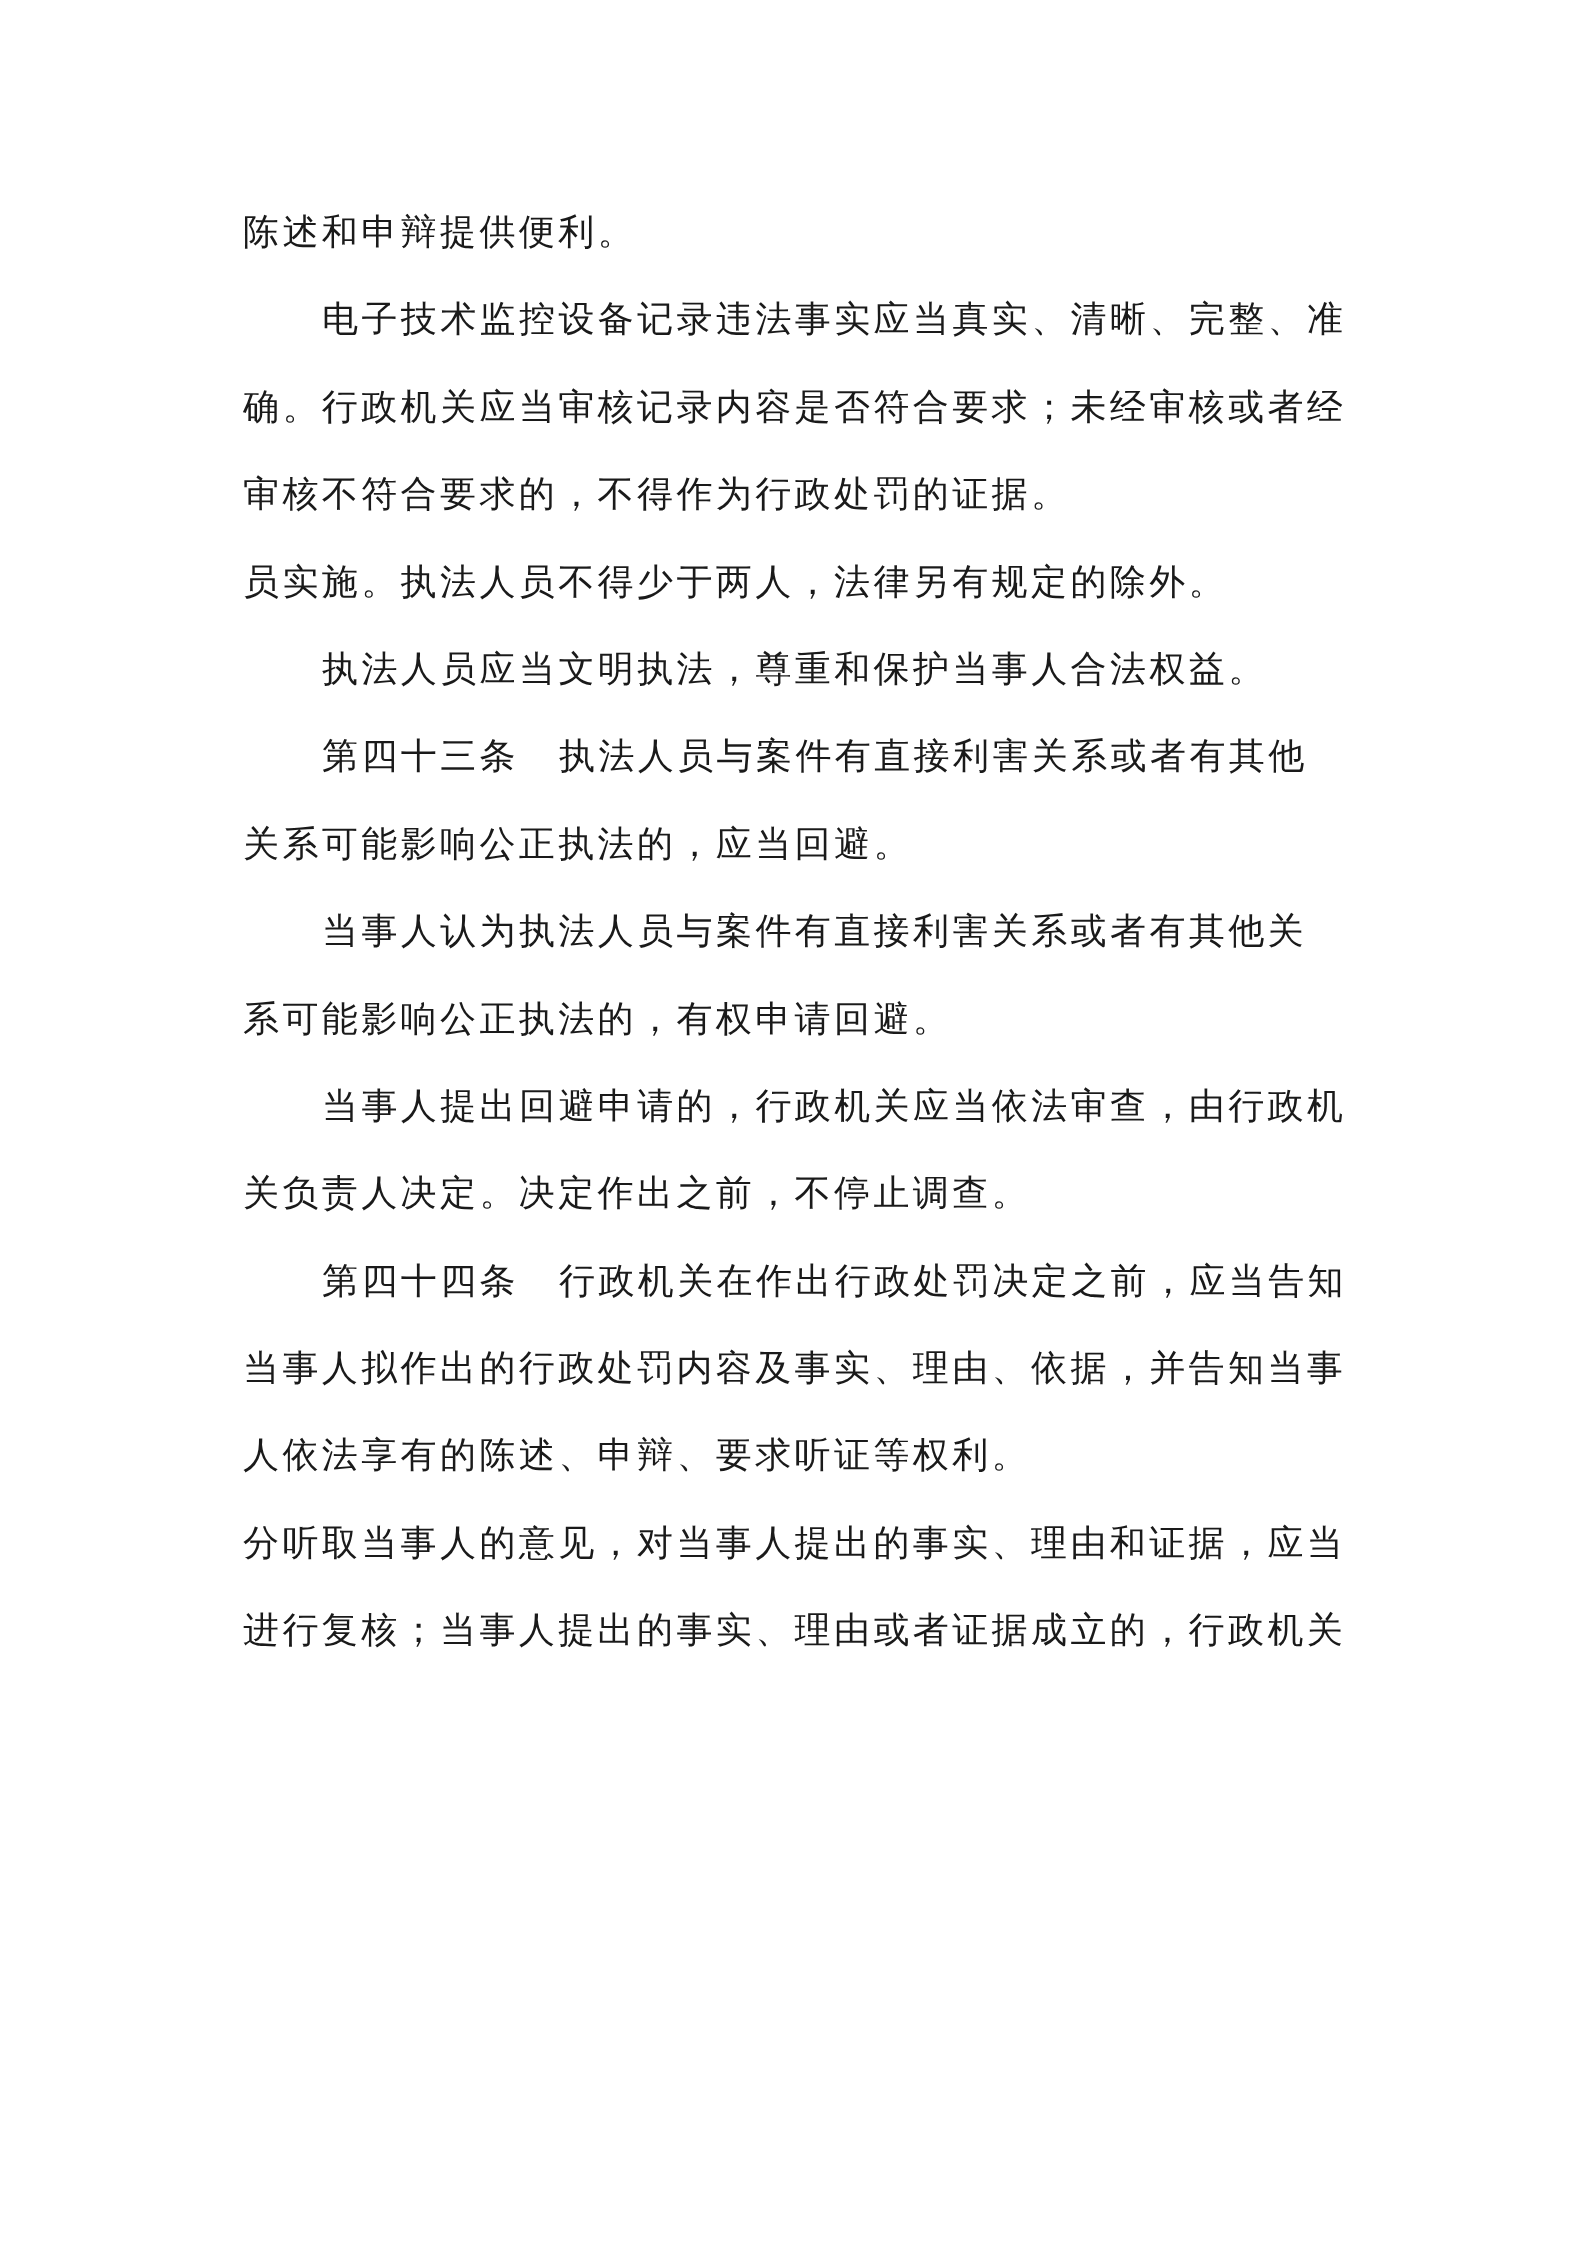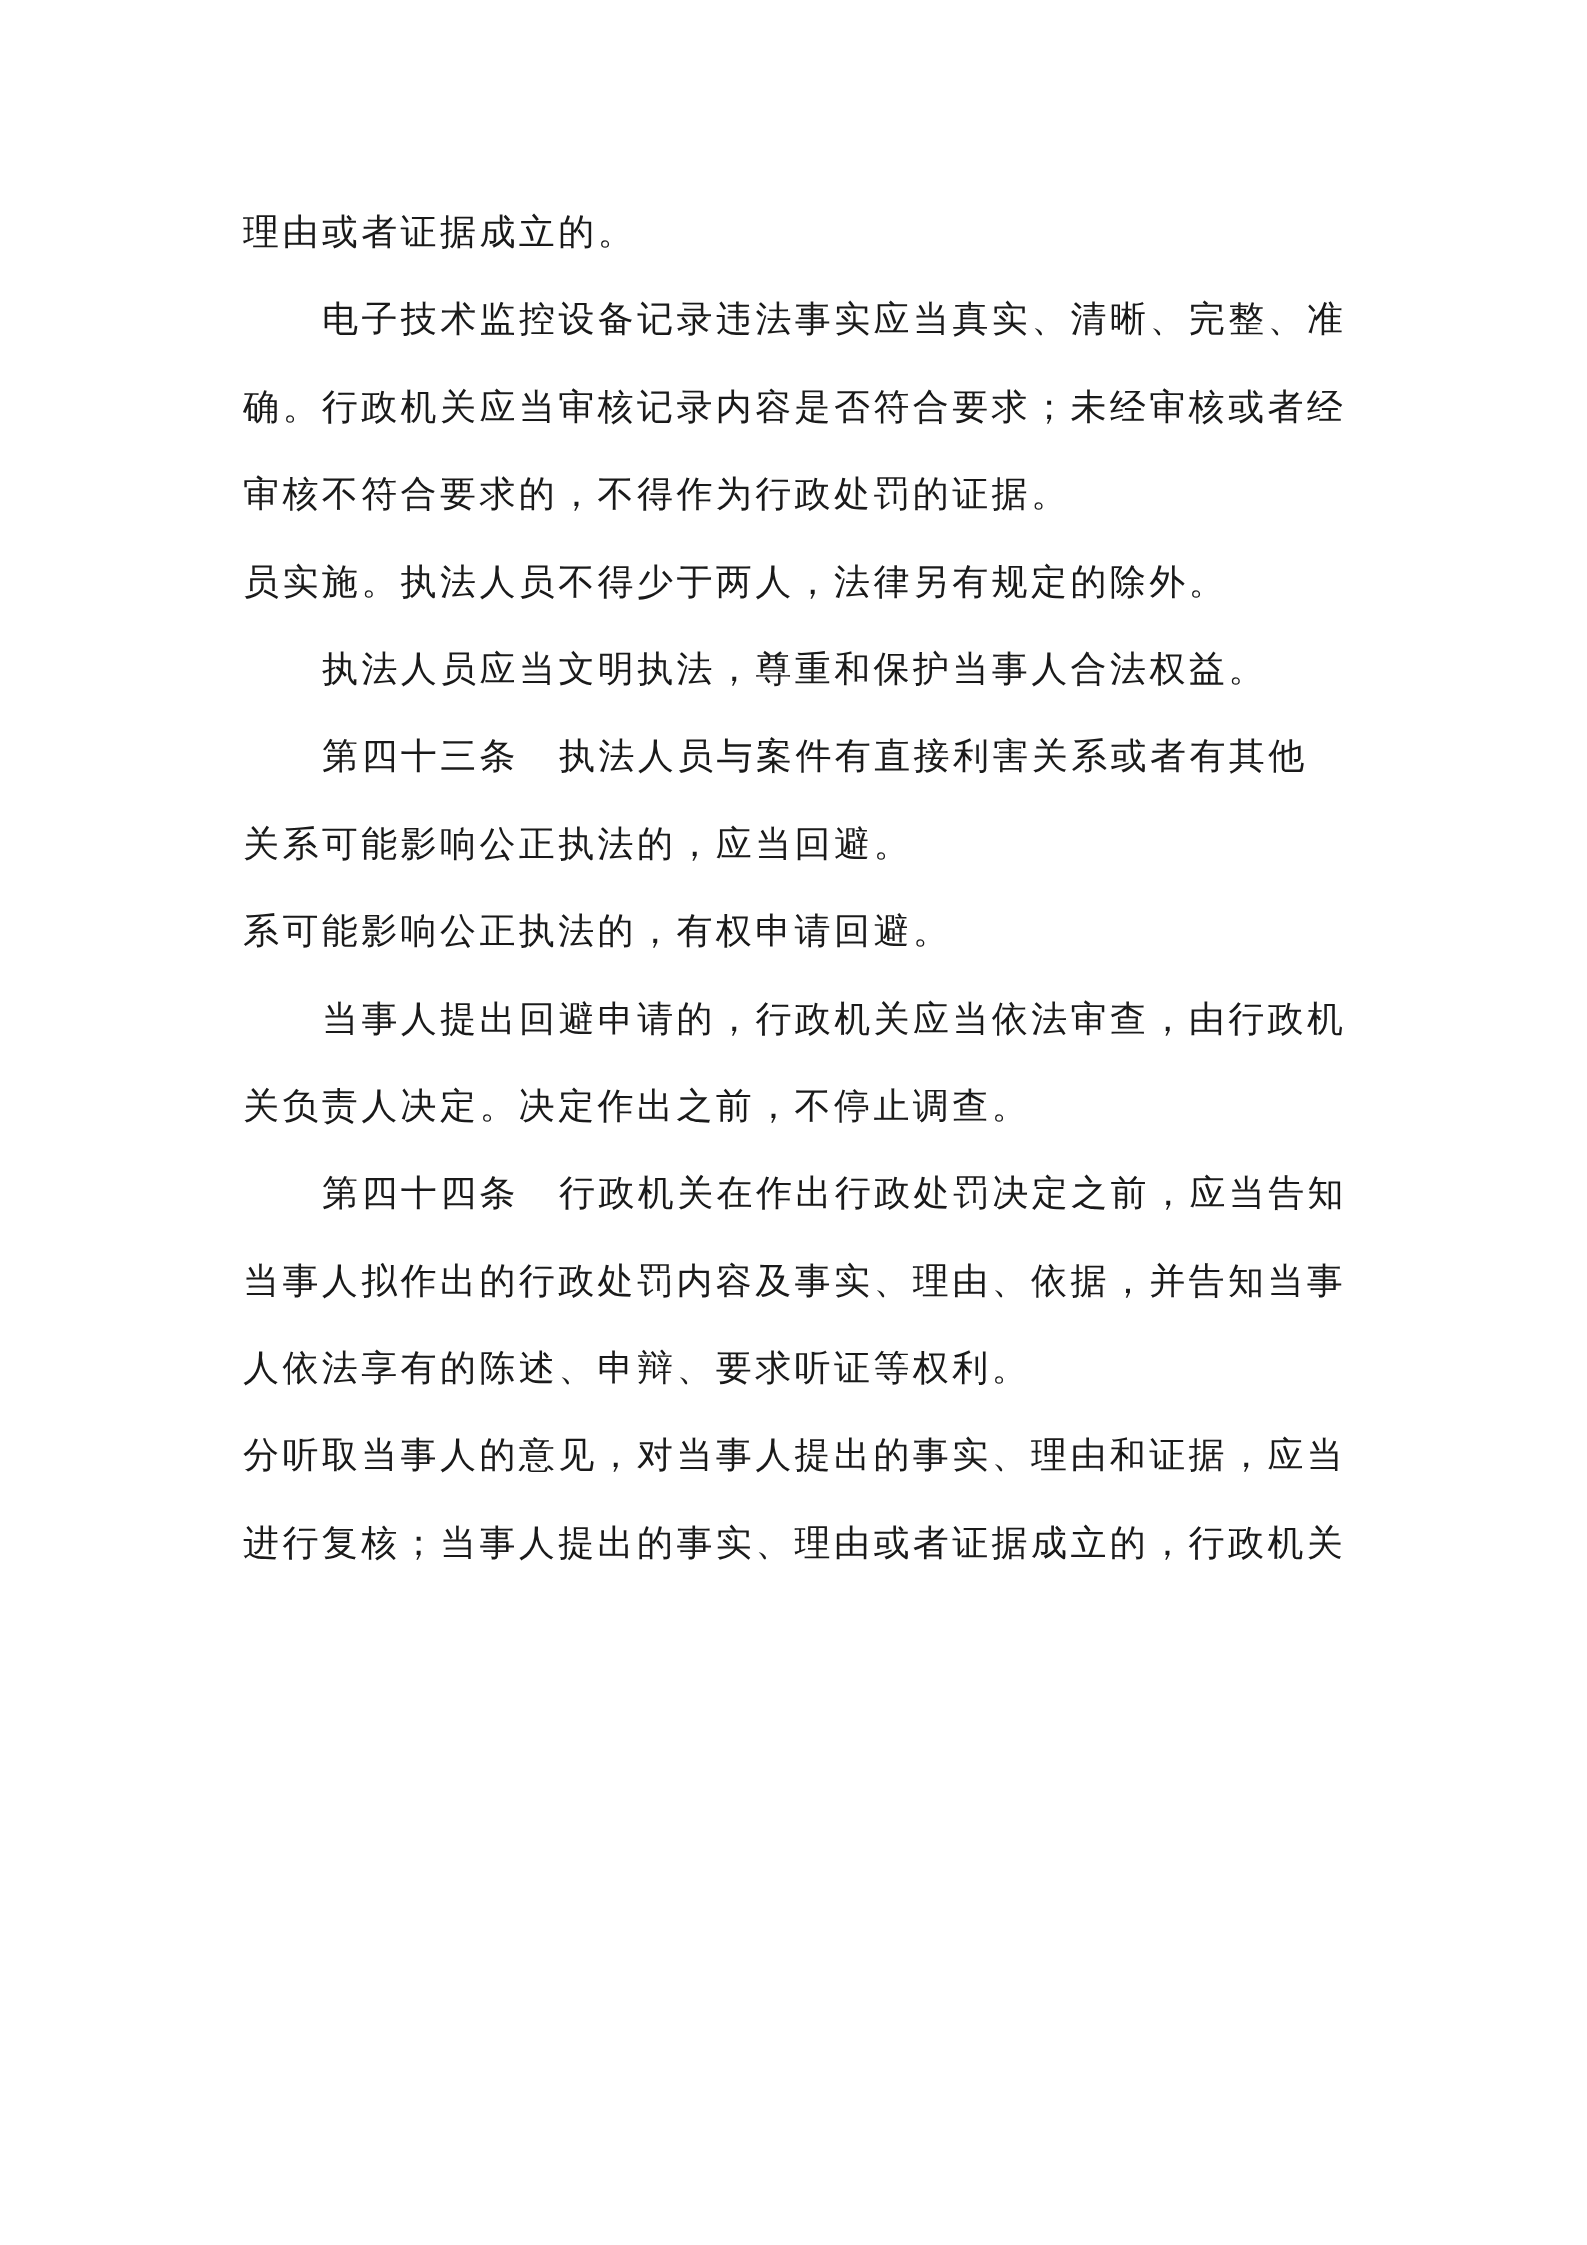--- a/index.html
+++ b/index.html
@@ -45,21 +45,21 @@
     width: 40px;
   }
 </style>
 </head>
 <body>
 
 <div class="page">
   <div class="text-block">
 
     <div>
-      <span class="line">理由或者证据成立的。</span>
+      <span class="line">陈述和申辩提供便利。</span>
     </div>
 
     <div>
       <span class="line indent">电子技术监控设备记录违法事实应当真实、清晰、完整、准</span>
       <span class="line">确。行政机关应当审核记录内容是否符合要求；未经审核或者经</span>
       <span class="line">审核不符合要求的，不得作为行政处罚的证据。</span>
     </div>
 
 
     <div>
@@ -69,20 +69,21 @@
     <div>
       <span class="line indent">执法人员应当文明执法，尊重和保护当事人合法权益。</span>
     </div>
 
     <div>
       <span class="line indent"><span>第四十三条</span><span class="gap"></span><span>执法人员与案件有直接利害关系或者有其他</span></span>
       <span class="line">关系可能影响公正执法的，应当回避。</span>
     </div>
 
     <div>
+      <span class="line indent">当事人认为执法人员与案件有直接利害关系或者有其他关</span>
       <span class="line">系可能影响公正执法的，有权申请回避。</span>
     </div>
 
     <div>
       <span class="line indent">当事人提出回避申请的，行政机关应当依法审查，由行政机</span>
       <span class="line">关负责人决定。决定作出之前，不停止调查。</span>
     </div>
 
     <div>
       <span class="line indent"><span>第四十四条</span><span class="gap"></span><span>行政机关在作出行政处罚决定之前，应当告知</span></span>

